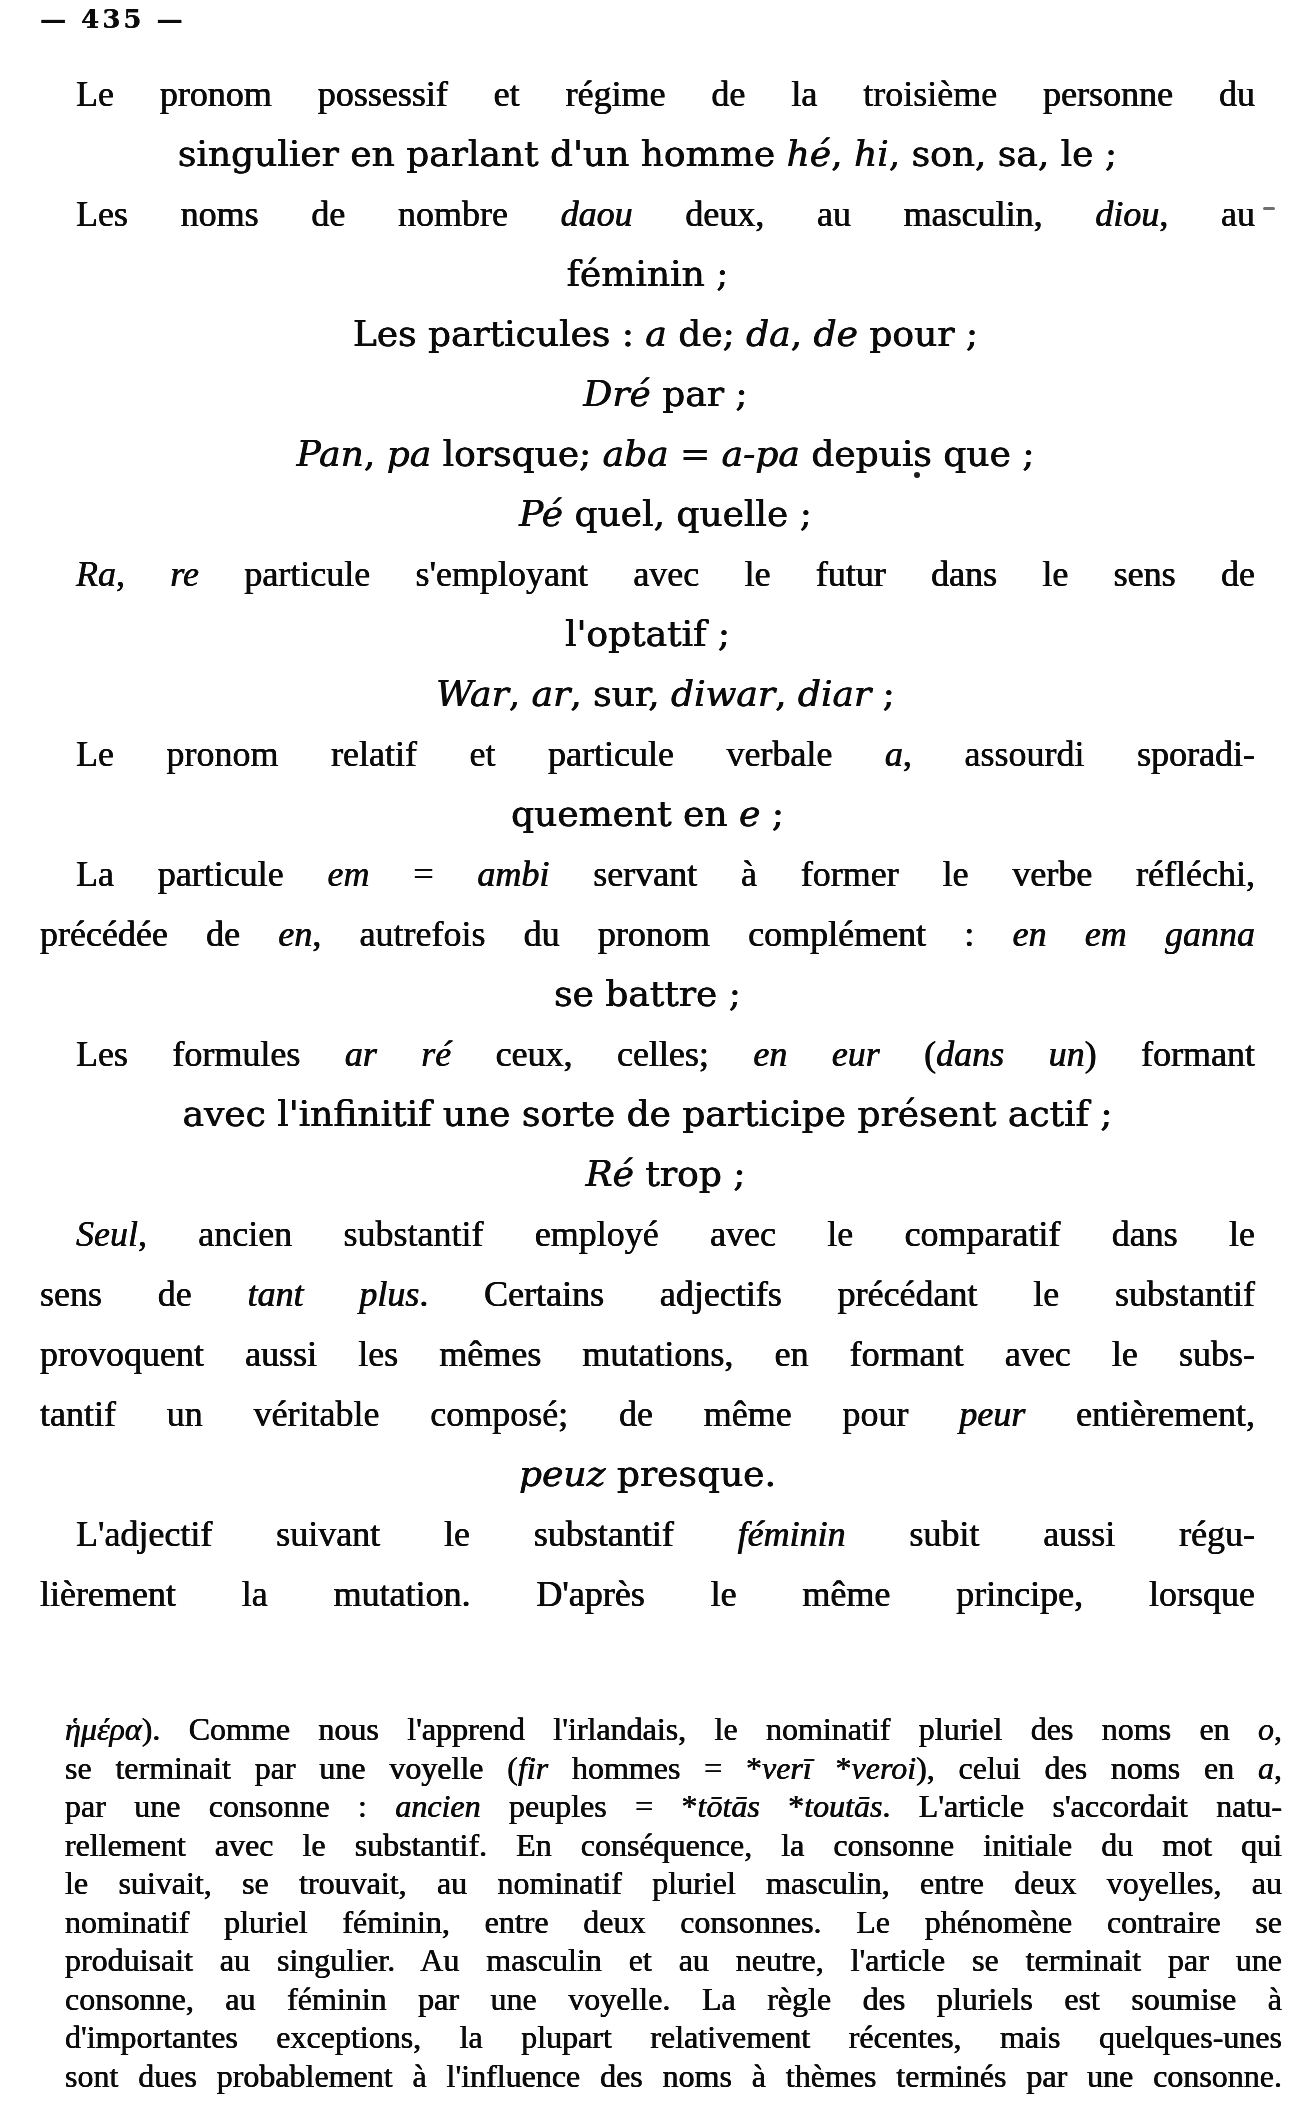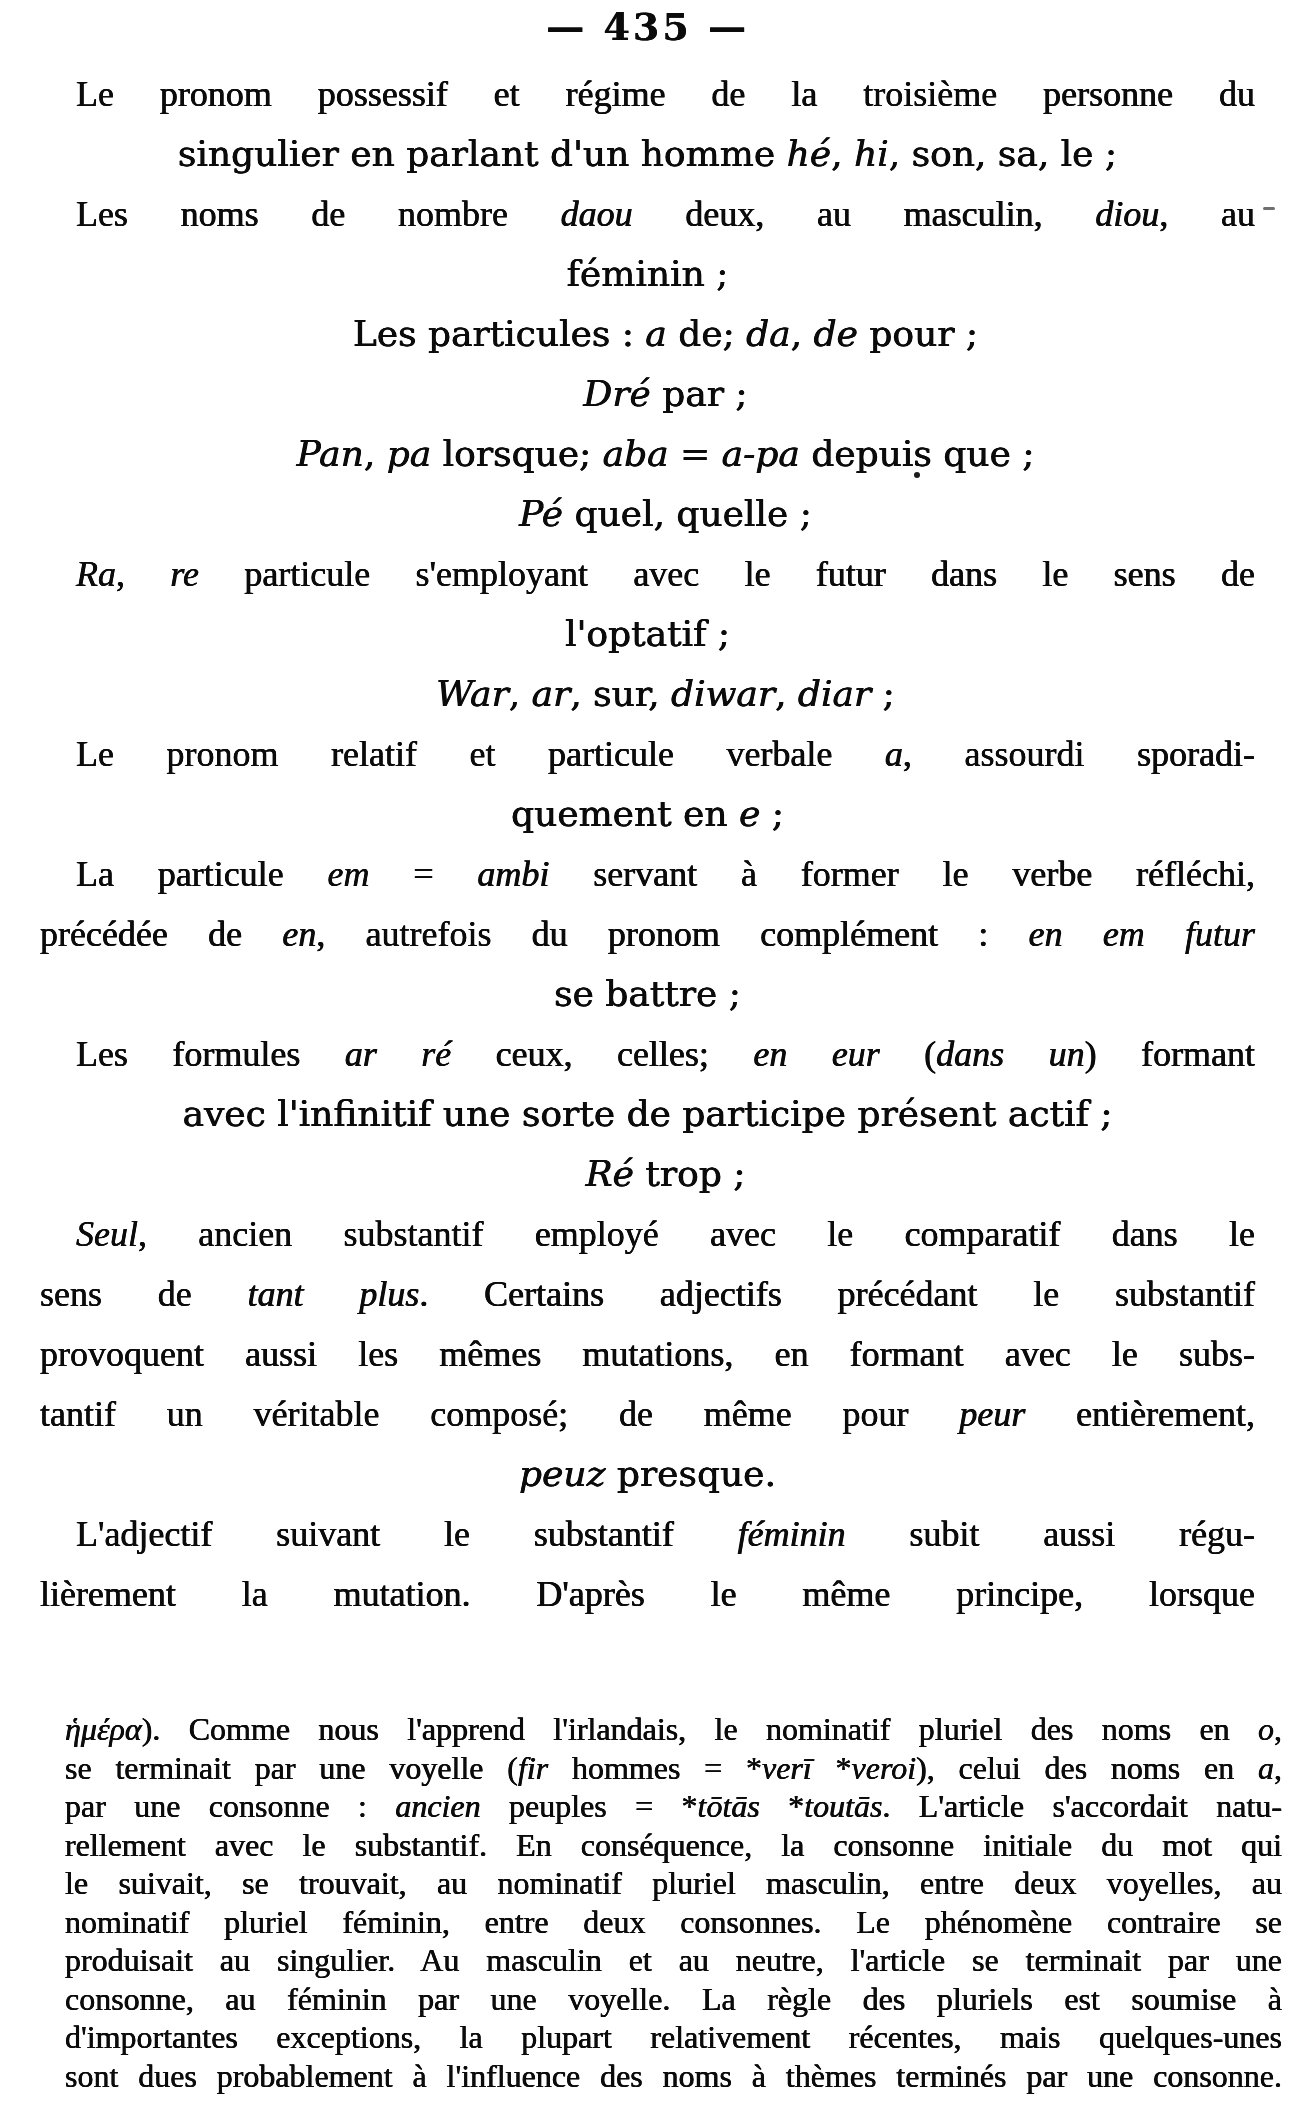--- a/index.html
+++ b/index.html
@@ -4,21 +4,21 @@
 <style>
   html,body{margin:0;padding:0;}
   body{
     width:1300px;height:2122px;background:#ffffff;color:#0b0b0b;
     font-family:"DejaVu Serif","Liberation Serif",serif;
     -webkit-font-smoothing:antialiased;
   }
   .page{position:relative;width:1300px;height:2122px;background:#ffffff;overflow:hidden;}
   .pagenum{
     position:absolute;top:4px;left:40px;width:1215px;
-    text-align:center;font-size:38px;font-weight:bold;letter-spacing:3px;
+    font-size:26px;font-weight:bold;letter-spacing:3px;
     text-shadow:0.3px 0 0 currentColor;
   }
   .body-text{
     position:absolute;top:64px;left:40px;width:1215px;
     font-size:36px;line-height:60px;
     text-shadow:0.35px 0 0 currentColor,-0.35px 0 0 currentColor;
   }
   .footnote-text{
     position:absolute;top:1710px;left:38px;width:1217px;
     font-size:32px;line-height:38.5px;
@@ -51,21 +51,21 @@
       <div class="line ind"><span>Les particules : </span><span class="it">a</span><span> de; </span><span class="it">da</span><span>, </span><span class="it">de</span><span> pour ;</span></div>
       <div class="line ind"><span class="it">Dré</span><span> par ;</span></div>
       <div class="line ind"><span class="it">Pan</span><span>, </span><span class="it">pa</span><span> lorsque; </span><span class="it">aba</span><span> = </span><span class="it">a-pa</span><span> depuis que ;</span></div>
       <div class="line ind"><span class="it">Pé</span><span> quel, quelle ;</span></div>
       <div class="line ind just"><span class="it">Ra</span><span>, </span><span class="it">re</span><span> particule s'employant avec le futur dans le sens de</span></div>
       <div class="line"><span>l'optatif ;</span></div>
       <div class="line ind"><span class="it">War</span><span>, </span><span class="it">ar</span><span>, sur, </span><span class="it">diwar</span><span>, </span><span class="it">diar</span><span> ;</span></div>
       <div class="line ind just"><span>Le pronom relatif et particule verbale </span><span class="it">a</span><span>, assourdi sporadi-</span></div>
       <div class="line"><span>quement en </span><span class="it">e</span><span> ;</span></div>
       <div class="line ind just"><span>La particule </span><span class="it">em</span><span> = </span><span class="it">ambi</span><span> servant à former le verbe réfléchi,</span></div>
-      <div class="line just"><span>précédée de </span><span class="it">en</span><span>, autrefois du pronom complément : </span><span class="it">en em futur</span></div>
+      <div class="line just"><span>précédée de </span><span class="it">en</span><span>, autrefois du pronom complément : </span><span class="it">en em ganna</span></div>
       <div class="line"><span>se battre ;</span></div>
       <div class="line ind just"><span>Les formules </span><span class="it">ar ré</span><span> ceux, celles; </span><span class="it">en eur</span><span> (</span><span class="it">dans un</span><span>) formant</span></div>
       <div class="line"><span>avec l'infinitif une sorte de participe présent actif ;</span></div>
       <div class="line ind"><span class="it">Ré</span><span> trop ;</span></div>
       <div class="line ind just"><span class="it">Seul</span><span>, ancien substantif employé avec le comparatif dans le</span></div>
       <div class="line just"><span>sens de </span><span class="it">tant plus</span><span>. Certains adjectifs précédant le substantif</span></div>
       <div class="line just"><span>provoquent aussi les mêmes mutations, en formant avec le subs-</span></div>
       <div class="line just"><span>tantif un véritable composé; de même pour </span><span class="it">peur</span><span> entièrement,</span></div>
       <div class="line"><span class="it">peuz</span><span> presque.</span></div>
       <div class="line ind just"><span>L'adjectif suivant le substantif </span><span class="it">féminin</span><span> subit aussi régu-</span></div>

